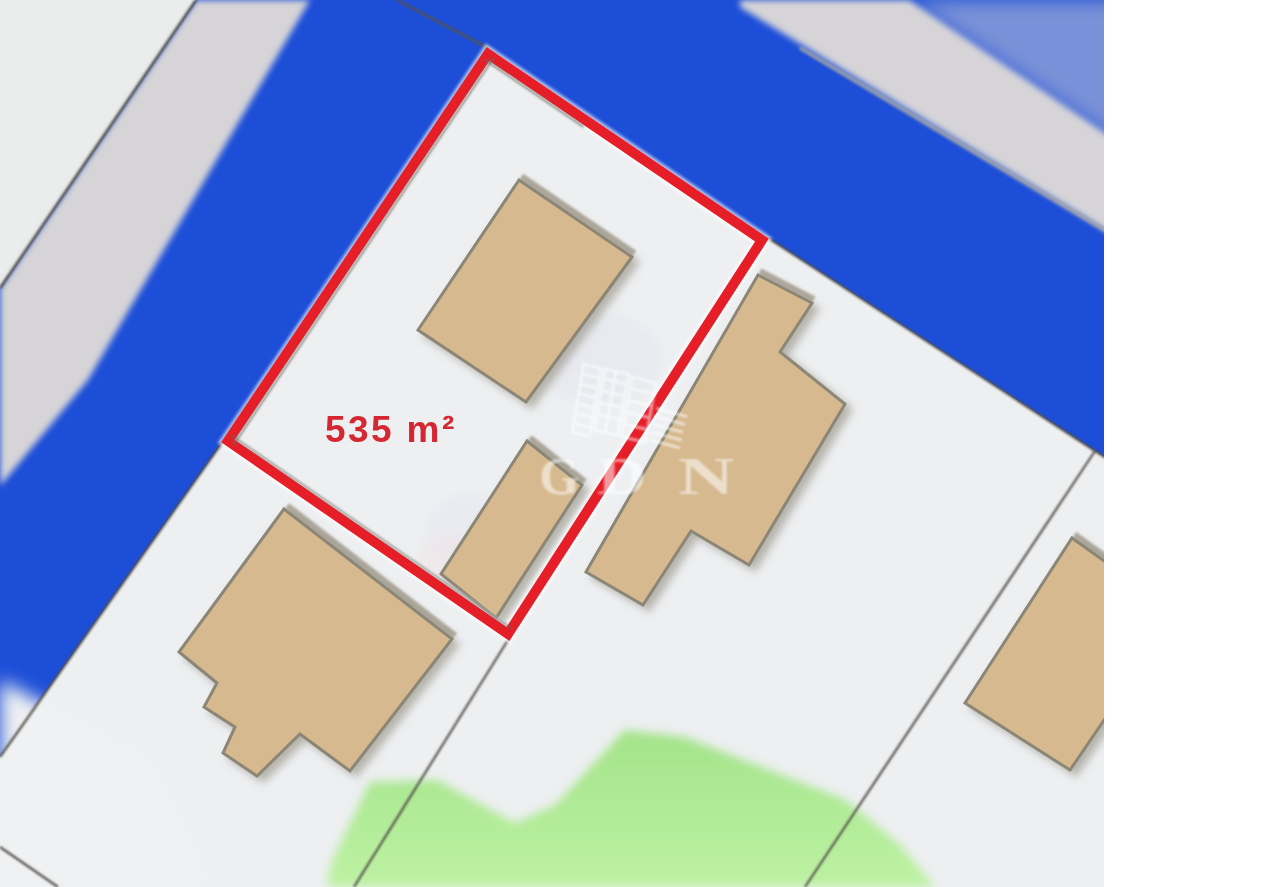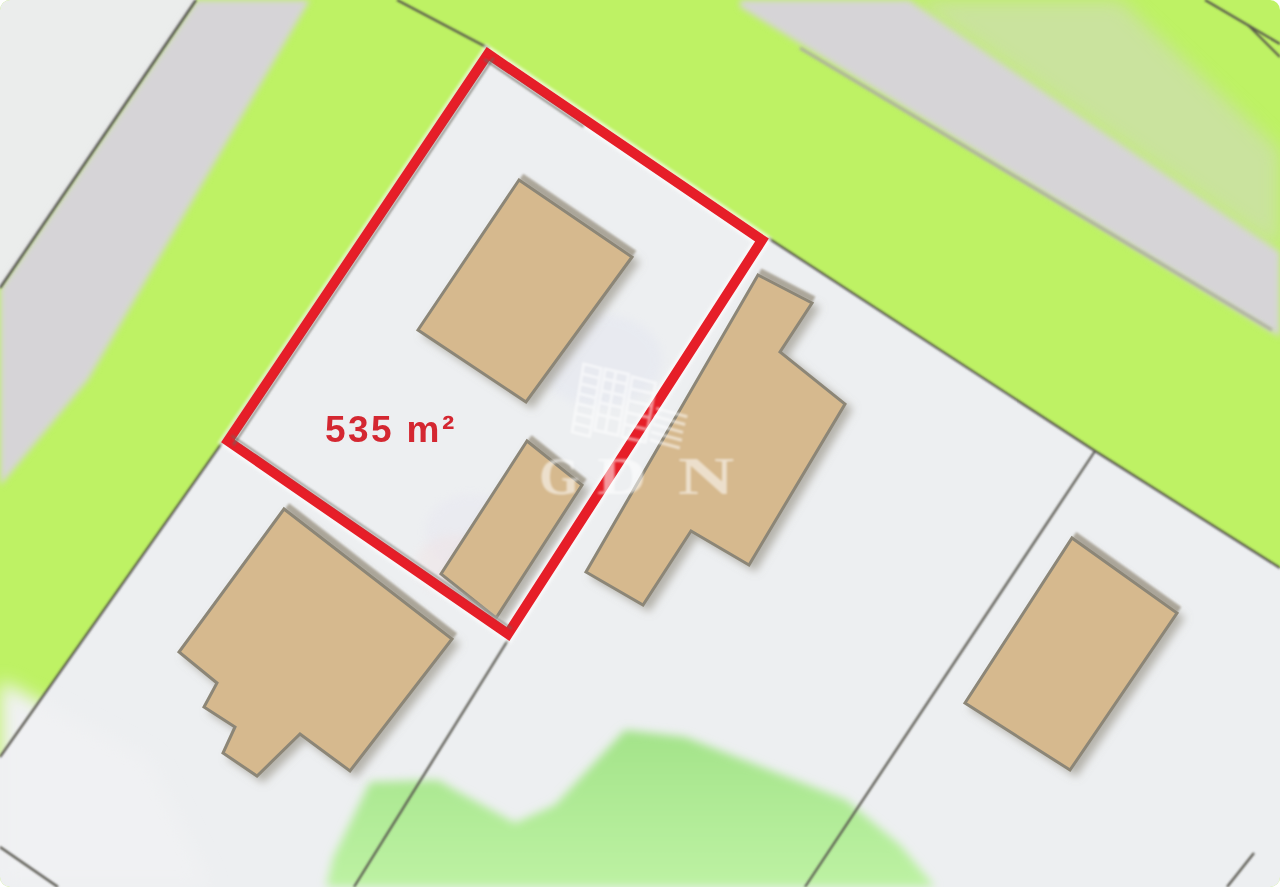--- a/index.html
+++ b/index.html
@@ -1,16 +1,16 @@
 <!DOCTYPE html>
 <html><head>
 <meta charset="utf-8">
 <style>
 html,body{margin:0;padding:0;}
-#map{position:relative;width:1280px;height:887px;overflow:hidden;background:#bef264;font-family:"Liberation Sans",sans-serif;border-radius:10px;}
+#map{position:relative;width:1104px;height:887px;overflow:hidden;background:#1d4ed8;font-family:"Liberation Sans",sans-serif;}
 #map svg{filter:blur(0.6px);}
 </style>
 </head>
 <body>
 <div id="map">
 <svg width="1280" height="887" viewBox="0 0 1280 887">
 <defs>
 <filter id="bl1" x="-20%" y="-20%" width="140%" height="140%">
           <feGaussianBlur stdDeviation="0.8"></feGaussianBlur>
         </filter>

